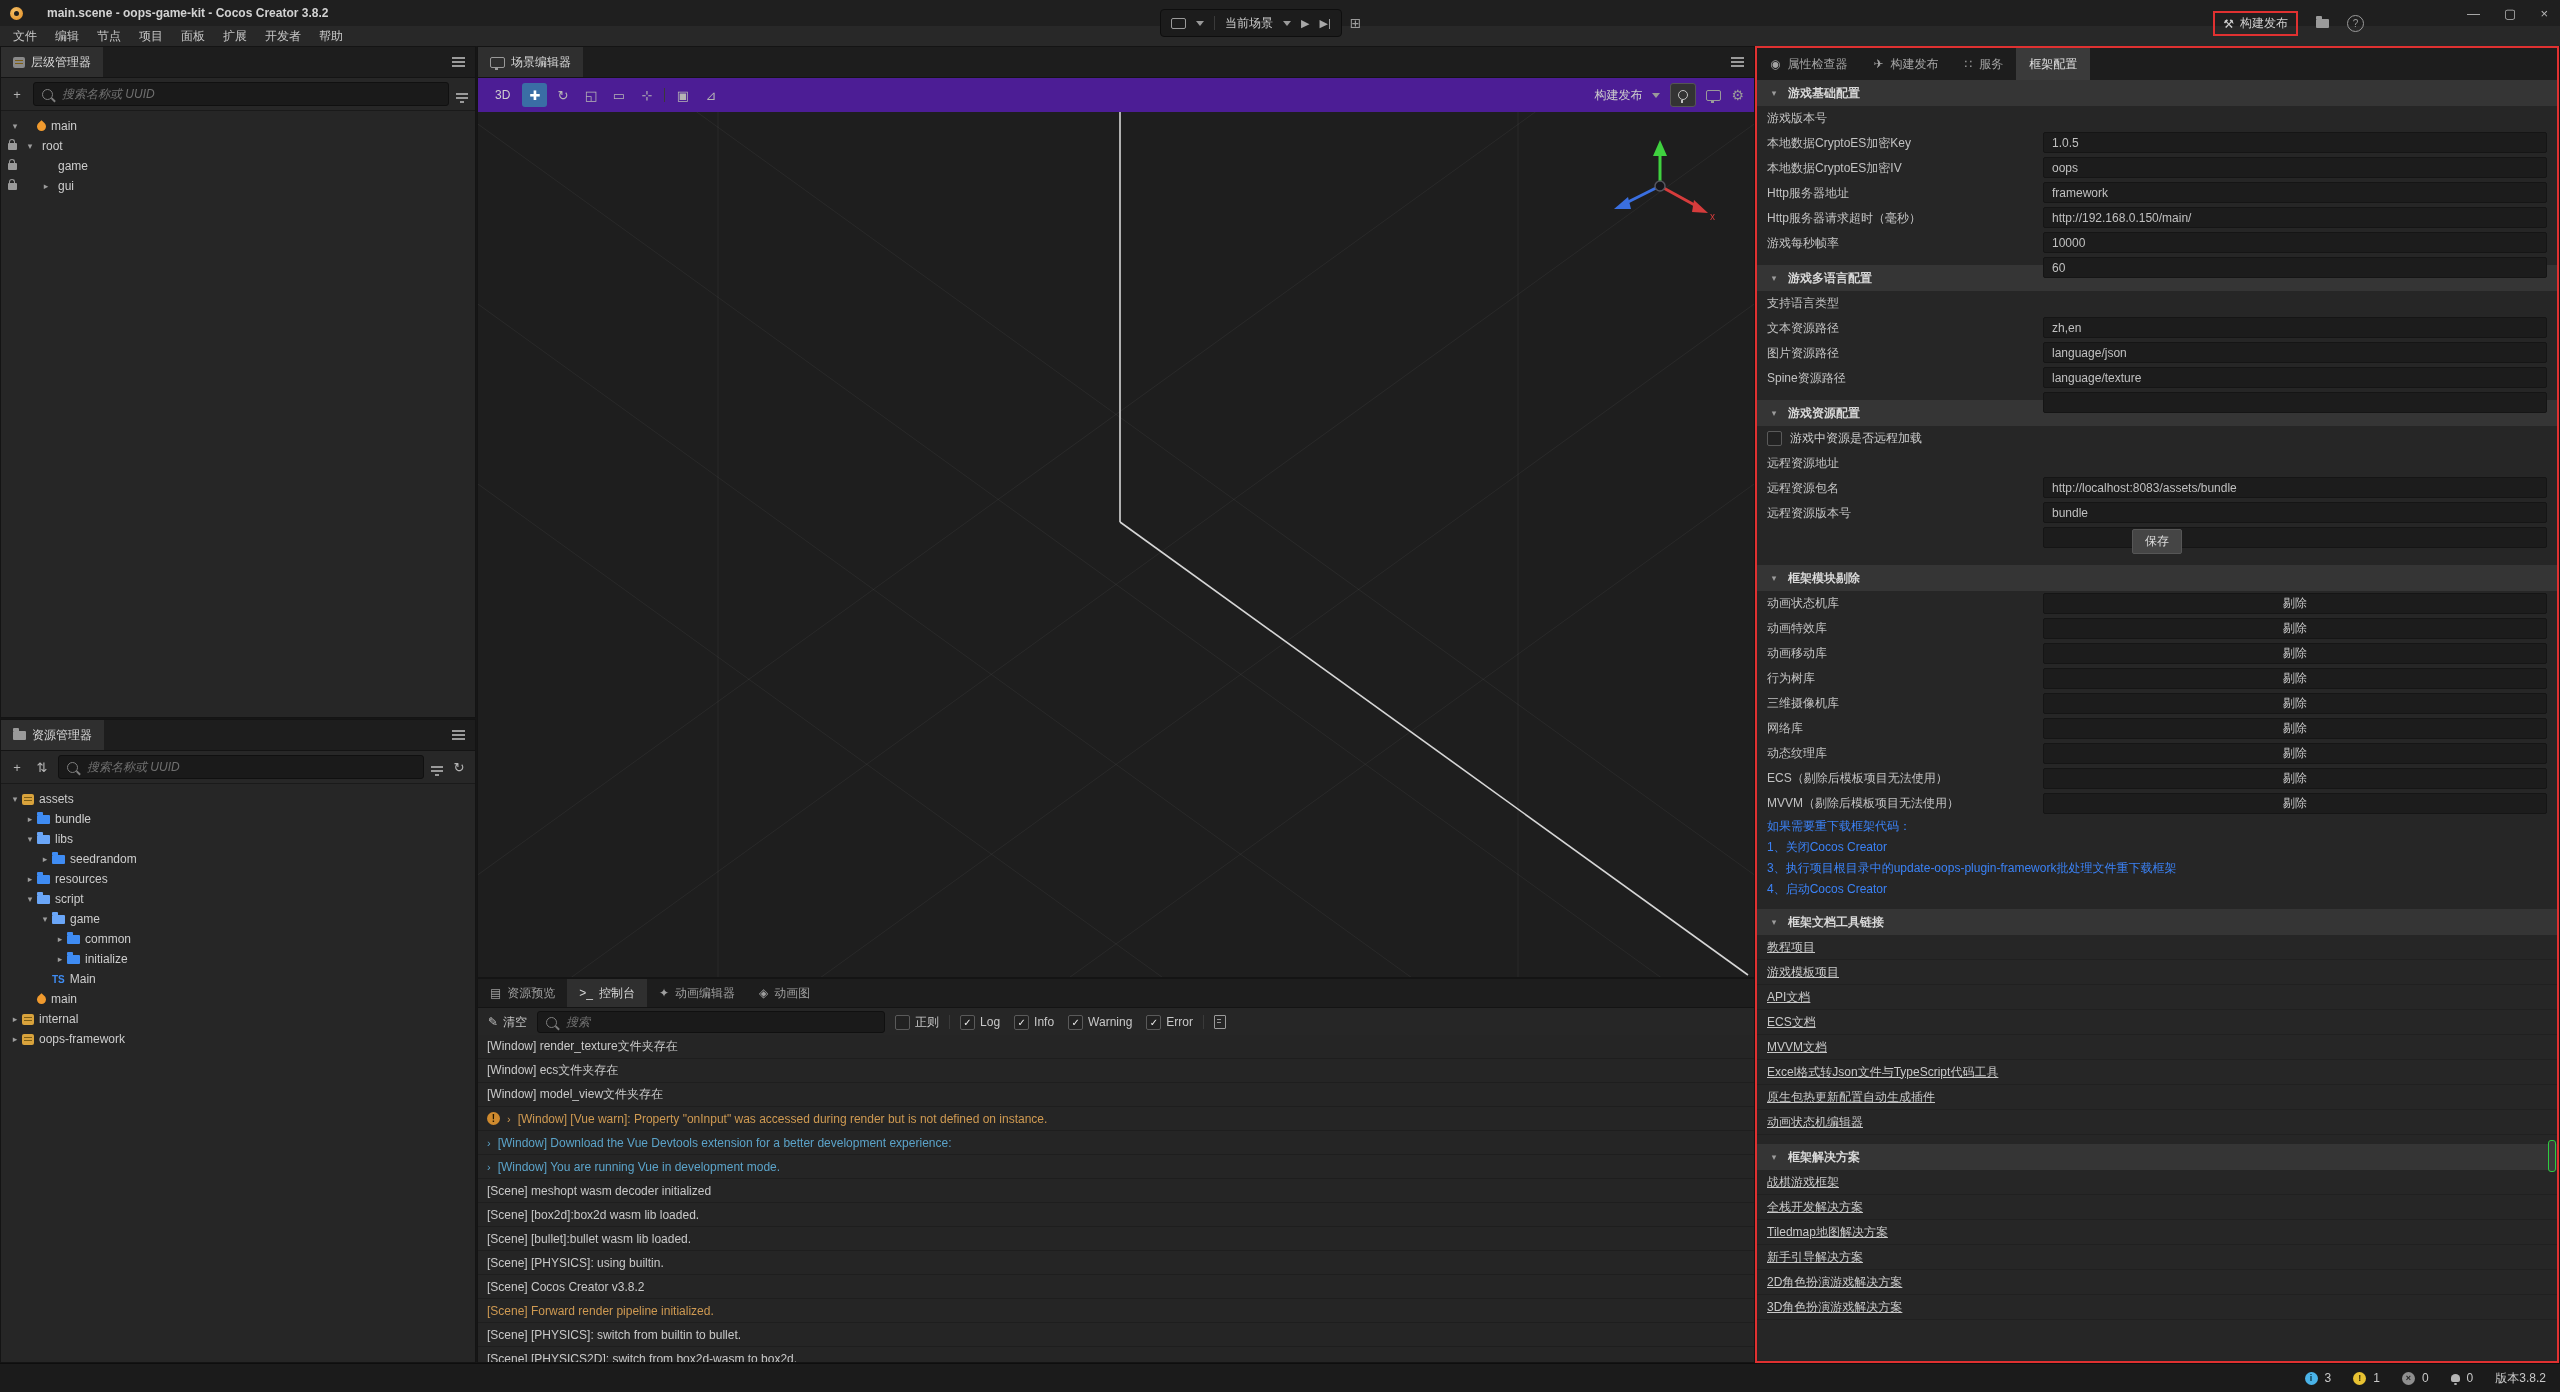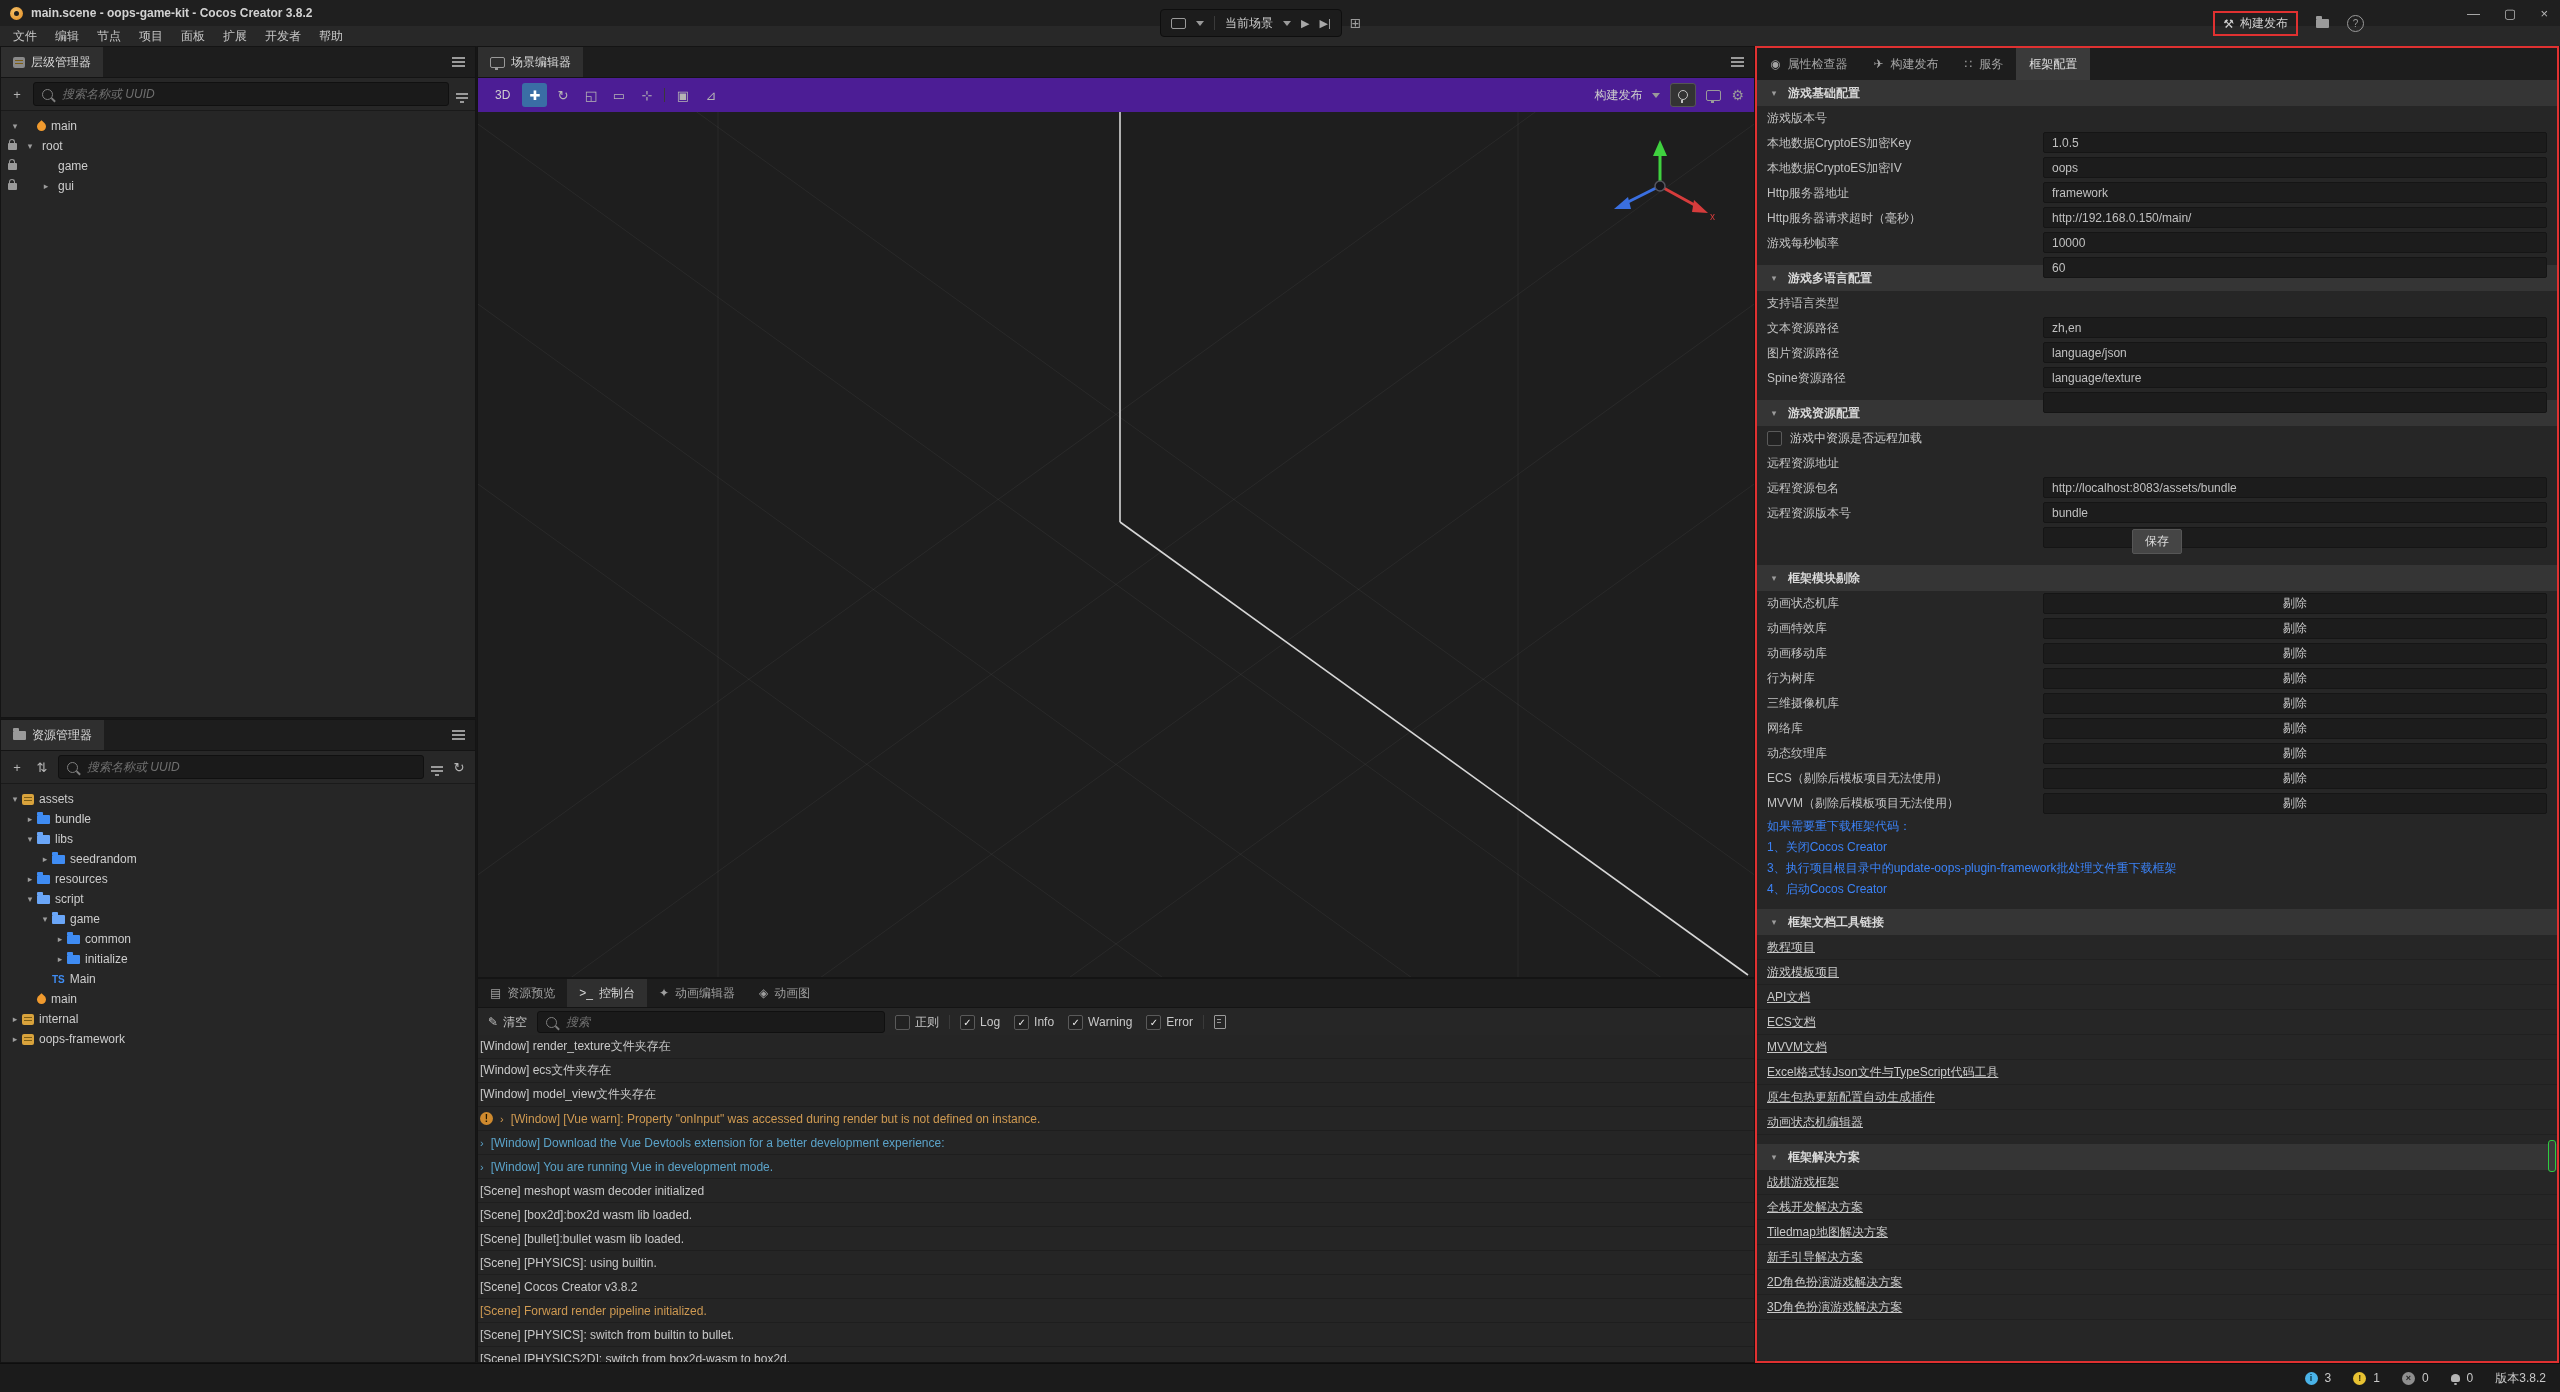--- a/index.html
+++ b/index.html
@@ -1,20 +1,20 @@
 <!DOCTYPE html>
 <html><head>
 <meta charset="utf-8">
 <style>
   html,body{margin:0;padding:0;background:#101010;}
   .app{position:relative;width:2560px;height:1392px;background:#161616;overflow:hidden;
        font-family:"Liberation Sans","DejaVu Sans",sans-serif;font-size:12px;color:#cccccc;}
   .abs{position:absolute;}
   
-  .titlebar{left:0;top:0;width:2560px;height:26px;background:#1f1f1f;display:flex;align-items:center;gap:8px;padding-left:10px;box-sizing:border-box;}
+  .titlebar{left:0;top:0;width:2560px;height:26px;background:#1f1f1f;display:flex;align-items:center;gap:24px;padding-left:10px;box-sizing:border-box;}
   .logo{width:13px;height:13px;border-radius:50%;background:radial-gradient(circle at 40% 35%,#f5c26b,#e08a1e);flex:none;}
   .logo::after{content:"";display:block;width:5px;height:5px;margin:4px;border-radius:50%;background:#1f1f1f;}
   .title{font-weight:bold;color:#d2d2d2;}
   .win-controls{position:absolute;right:12px;top:0;height:26px;display:flex;align-items:center;gap:24px;color:#b8b8b8;font-size:13px;}
   .win-controls span{cursor:default;}
   .menubar{left:0;top:26px;width:2560px;height:20px;background:#282828;display:flex;align-items:center;padding-left:4px;box-sizing:border-box;}
   .menu-item{padding:2px 9px;color:#c6c6c6;}
   .center-toolbar{left:1160px;top:9px;height:28px;display:flex;align-items:center;gap:8px;}
   .ct-box{background:#1c1c1c;border:1px solid #0e0e0e;border-radius:4px;height:26px;display:flex;align-items:center;gap:10px;padding:0 10px;}
   .tri-down{width:0;height:0;border:4px solid transparent;border-top:5px solid #9a9a9a;margin-top:4px;}
@@ -76,21 +76,21 @@
   .boxed{border:1px solid #555;background:#333;border-radius:3px;width:24px;height:22px;display:flex;align-items:center;justify-content:center;}
   .viewport{position:absolute;left:0;top:65px;right:0;bottom:0;background:#1e1e1e;overflow:hidden;}
   
   .console-toolbar{height:28px;background:#262626;display:flex;align-items:center;gap:10px;padding:0 10px;border-bottom:1px solid #1a1a1a;}
   .clear-btn{display:flex;align-items:center;gap:5px;color:#c0c0c0;}
   .console-search{width:330px;flex:none;height:20px;}
   .cbrow{display:flex;align-items:center;gap:5px;color:#c8c8c8;}
   .cb{width:13px;height:13px;background:#222;border:1px solid #5a5a5a;border-radius:2px;display:inline-flex;align-items:center;justify-content:center;font-size:10px;color:#eee;flex:none;}
   .cb.on::before{content:"✓";}
   .log-list{position:absolute;left:0;top:56px;right:0;bottom:0;overflow:hidden;background:#252525;}
-  .log-row{height:23px;display:flex;align-items:center;gap:7px;padding:0 2px;border-bottom:1px solid #1e1e1e;color:#c9c9c9;}
+  .log-row{height:23px;display:flex;align-items:center;gap:7px;padding:0 9px;border-bottom:1px solid #1e1e1e;color:#c9c9c9;}
   .log-row.warn{color:#cf9a52;}
   .log-row.info{color:#5ba3c9;}
   .badge-warn{width:13px;height:13px;border-radius:50%;background:#cf8a2e;color:#201500;font-weight:bold;font-size:10px;display:flex;align-items:center;justify-content:center;flex:none;}
   .expander{font-size:11px;}
   
   .inspector{border:2px solid #e03131;background:#262626;}
   .insp-tabs{height:32px;background:#1d1d1d;display:flex;align-items:stretch;border-bottom:1px solid #141414;}
   .insp-tab{display:flex;align-items:center;gap:7px;padding:0 13px;color:#a5a5a5;}
   .insp-tab.active{background:#3a3a3a;color:#e0e0e0;}
   .insp-body{position:absolute;left:0;top:32px;right:0;bottom:0;overflow:hidden;}

